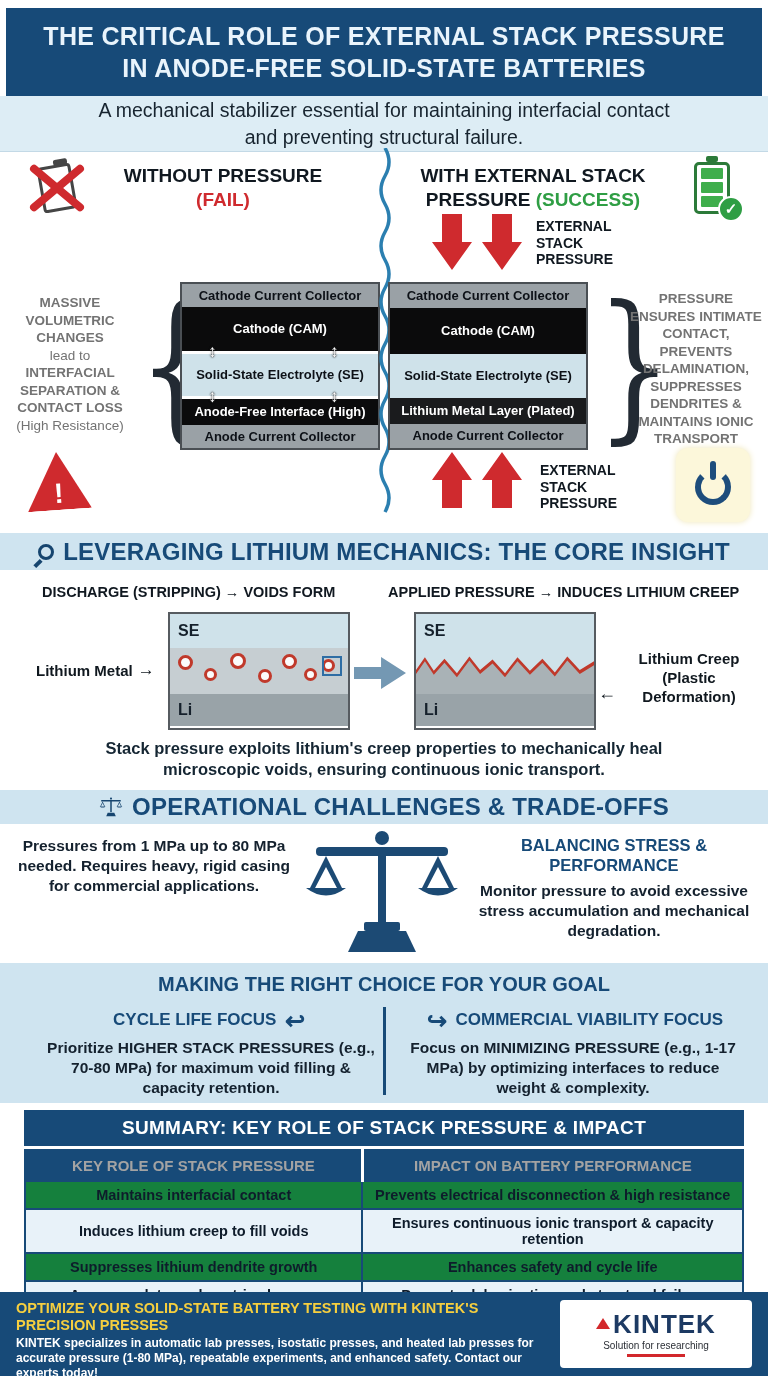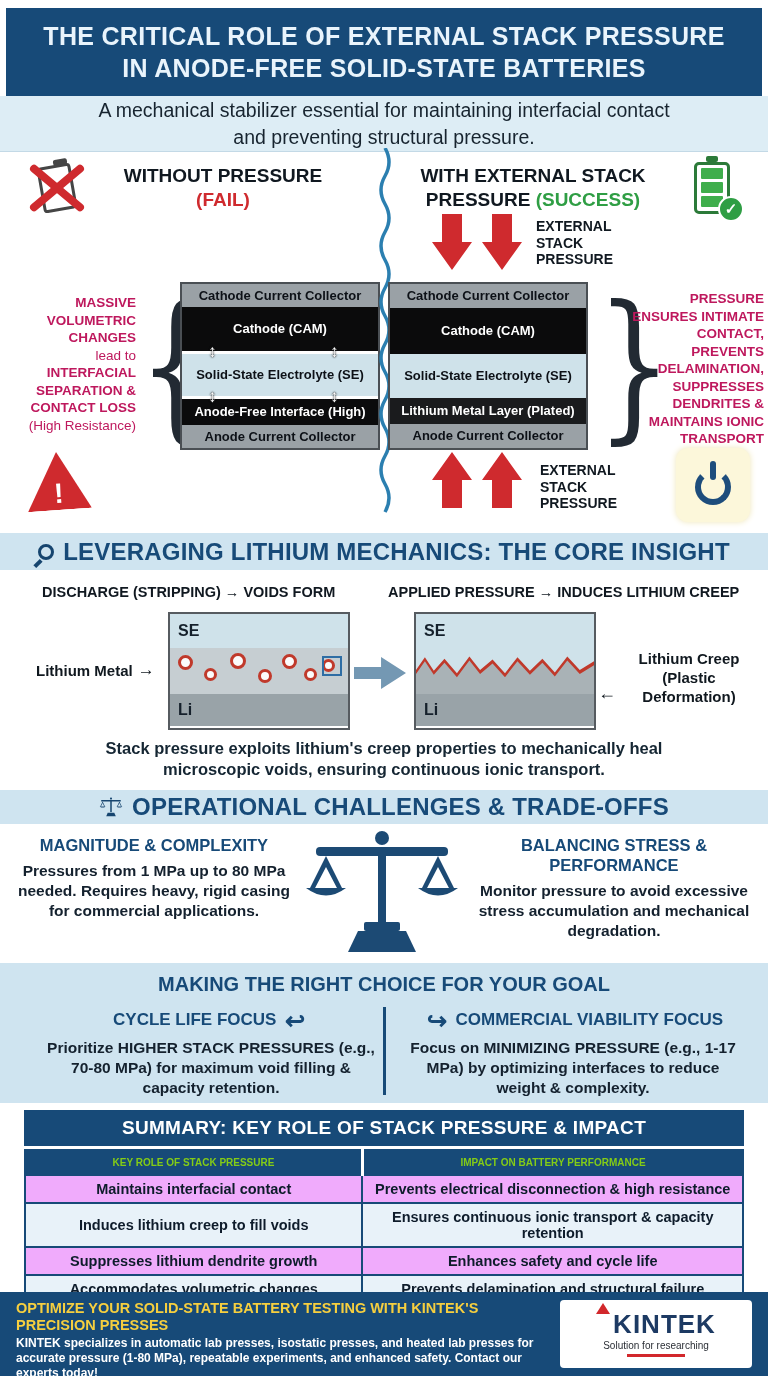--- a/index.html
+++ b/index.html
@@ -63,21 +63,21 @@
   .stk-right .h4 { height: 26px; line-height: 26px; }
   .stk-right .h5 { height: 24px; line-height: 24px; }
   .ud { position: absolute; font-size: 17px; font-weight: bold; color: #fff; text-shadow: 0 0 2px #222, 0 0 2px #222; z-index: 3; }
 
   .wavy { position: absolute; left: 377px; top: -4px; }
 
   .brace { position: absolute; font-family: "DejaVu Serif", serif; font-size: 120px; line-height: 120px; color: #222a33; transform: scaleY(1.35); }
   .brace.bl { left: 138px; top: 154px; }
   .brace.br { left: 596px; top: 154px; }
 
-  .note { position: absolute; text-align: right; font-size: 13.5px; line-height: 1.3; color: #be185d; }
+  .note { position: absolute; text-align: center; font-size: 13.5px; line-height: 1.3; color: #737373; }
   .note.nl { left: 4px; top: 142px; width: 132px; }
   .note.nr { left: 628px; top: 138px; width: 136px; font-weight: bold; }
   .note .b { font-weight: bold; display: block; }
   .note .p { display: block; }
 
   .warn { position: absolute; left: 26px; top: 300px; width: 64px; height: 58px; background: var(--red, #cf2a2e); clip-path: polygon(50% 0, 100% 100%, 0 100%); color: #fff; font-size: 28px; font-weight: bold; text-align: center; line-height: 84px; transform: rotate(-4deg); }
 
   .power { position: absolute; left: 676px; top: 296px; width: 74px; height: 74px; background: #fcf7da; border-radius: 12px; box-shadow: 0 0 6px #efe6b8; }
   .power .ring { position: absolute; left: 19px; top: 21px; width: 36px; height: 36px; border: 6px solid #1d4d7c; border-radius: 50%; border-top-color: transparent; }
   .power .pbar { position: absolute; left: 34px; top: 13px; width: 6px; height: 19px; background: #1d4d7c; border-radius: 3px; }
@@ -131,51 +131,51 @@
   .ch-col { position: absolute; top: 44px; width: 338px; text-align: center; }
   .ch-col.l { left: 42px; } .ch-col.r { left: 404px; }
   .ch-col .tt { font-size: 17px; font-weight: bold; color: var(--navy, #174a78); }
   .ch-col .ic { font-size: 24px; font-weight: bold; color: var(--navy, #174a78); vertical-align: middle; margin: 0 4px; }
   .ch-col .bd { margin-top: 3px; font-size: 15.5px; font-weight: bold; color: #14212e; line-height: 1.3; }
 
   
   .sum { position: absolute; top: 1110px; left: 24px; width: 720px; }
   .sum-title { height: 36px; line-height: 36px; background: var(--navy, #174a78); color: #fff; text-align: center; font-size: 19px; font-weight: bold; letter-spacing: .3px; }
   .sum table { width: 100%; border-collapse: collapse; margin-top: 3px; border: 2px solid var(--navy, #174a78); }
-  .sum th { background: var(--navy, #174a78); color: #84cc16; font-size: 10px; font-weight: bold; padding: 6px 4px; border: 2px solid var(--navy, #174a78); }
+  .sum th { background: var(--navy, #174a78); color: #a3a3a3; font-size: 15px; font-weight: bold; padding: 6px 4px; border: 2px solid var(--navy, #174a78); }
   .sum th:first-child { border-right: 3px solid #fff; }
-  .sum td { border: 2px solid var(--navy, #174a78); padding: 5px 6px; font-size: 14.5px; font-weight: bold; text-align: center; color: #0e1c2b; background: #f0abfc; }
+  .sum td { border: 2px solid var(--navy, #174a78); padding: 5px 6px; font-size: 14.5px; font-weight: bold; text-align: center; color: #0e1c2b; background: #15803d; }
   .sum tbody tr:nth-child(even) td { background: #e8f2f9; }
   .sum td:first-child, .sum th:first-child { width: 47%; }
 
   
   .ftr { position: absolute; top: 1292px; left: 0; width: 768px; height: 84px; background: var(--navy, #174a78);
          display: flex; gap: 14px; padding: 8px 16px; overflow: hidden; }
   .ftr-left { flex: 1; }
   .f-head { color: var(--yellow, #f6cf3f); font-size: 14.5px; font-weight: bold; line-height: 1.15; margin-bottom: 3px; }
   .f-body { color: #fff; font-size: 12px; font-weight: bold; line-height: 1.22; }
   .logo-box { width: 192px; background: #fff; border-radius: 4px; display: flex; flex-direction: column; align-items: center; justify-content: center; }
-  .logo-row { display: flex; align-items: flex-start; }
+  .logo-row { display: flex; align-items: flex-end; }
   .logo-accent { width: 0; height: 0; border-left: 7px solid transparent; border-right: 7px solid transparent; border-bottom: 11px solid #d2282c; margin-right: 3px; transform: translateY(-8px); }
   .logo-text { font-size: 26px; font-weight: bold; color: #1d3a63; letter-spacing: 1px; line-height: 1; }
   .logo-tagline { font-size: 10px; color: #2b2f36; margin-top: 3px; }
   .logo-bar { width: 58px; height: 3px; background: #d2282c; margin-top: 3px; }
 </style>
 </head>
 <body>
 
 <div id="page">
 
   <div class="hdr">
     <div>THE CRITICAL ROLE OF EXTERNAL STACK PRESSURE</div>
     <div>IN ANODE-FREE SOLID-STATE BATTERIES</div>
   </div>
   <div class="subt">
     <div>A mechanical stabilizer essential for maintaining interfacial contact</div>
-    <div>and preventing structural pressure.</div>
+    <div>and preventing structural failure.</div>
   </div>
 
   <div class="cmp">
 
     <div class="bat bat-fail">
       <span class="body"></span>
       <span class="cap"></span>
       <span class="x1"></span>
       <span class="x2"></span>
     </div>
@@ -313,21 +313,20 @@
         <path d="M136,29 L120,62 L124,64 L136,40 L148,64 L152,62 Z"></path>
         <path d="M116,62 Q136,78 156,62 Z"></path>
         <path d="M48,128 L112,128 L102,104 L58,104 Z"></path>
       </g>
     </svg>
     <span class="band-h">OPERATIONAL CHALLENGES &amp; TRADE-OFFS</span>
   </div>
 
   <div class="chal">
     <div class="chal-col cl">
-      <div class="t">MAGNITUDE &amp; COMPLEXITY</div>
       <div class="x">Pressures from 1 MPa up to 80 MPa needed. Requires heavy, rigid casing for commercial applications.</div>
     </div>
     <svg class="balance-big" width="160" height="132" viewBox="0 0 160 132">
       <g fill="#1c4a74">
         <circle cx="80" cy="12" r="7"></circle>
         <rect x="14" y="21" width="132" height="9" rx="4"></rect>
         <rect x="76" y="21" width="8" height="78"></rect>
         <path d="M24,30 L8,62 L12,64 L24,41 L36,64 L40,62 Z"></path>
         <path d="M4,62 Q24,77 44,62 Z"></path>
         <path d="M136,30 L120,62 L124,64 L136,41 L148,64 L152,62 Z"></path>

